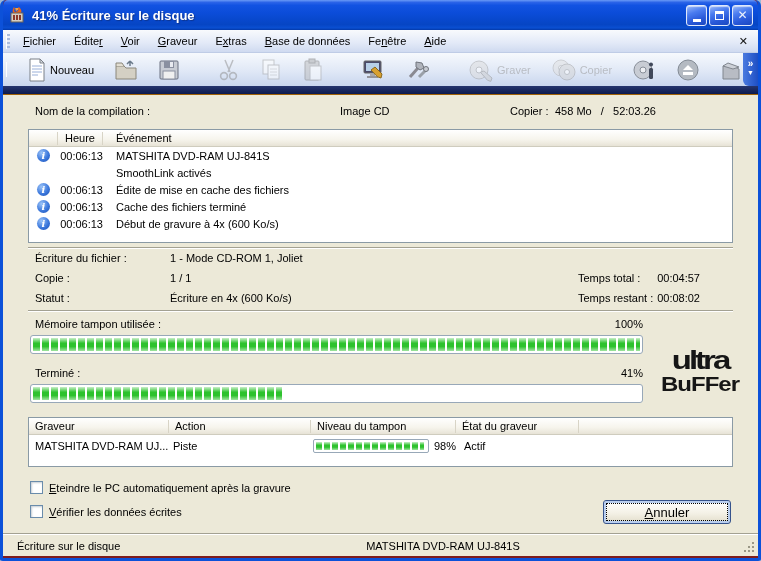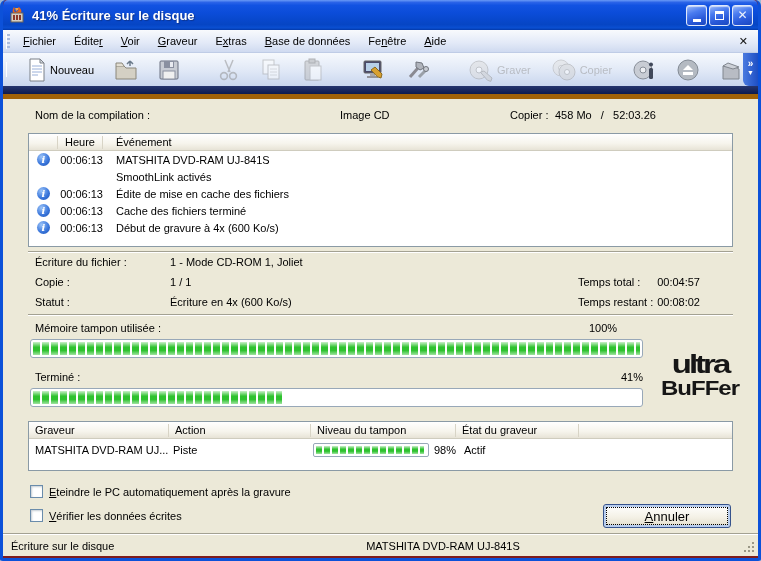--- a/index.html
+++ b/index.html
@@ -41,21 +41,21 @@
   .tbn.dis .lab { color:#8d9296; }
   .tsep { width:1px; height:24px; background:#aabcd8; box-shadow:1px 0 0 #fff; margin:0 3px; }
   .overflow { position:absolute; right:0; top:0; width:15px; height:33px;
     background:linear-gradient(90deg,#4a7ae0,#1e4fc4); border-bottom-left-radius:6px;
     color:#fff; text-align:center; line-height:1; padding-top:6px; font-weight:bold; }
   .overflow .c1 { font-size:10px; display:block; }
   .overflow .c2 { font-size:7px; display:block; }
   .darkband { height:8px; background:linear-gradient(180deg,#26356e,#0c1a4e); }
 
   
-  .client { position:relative; height:439px; border-top:5px solid #a16207; background:#ece9d8; }
+  .client { position:relative; height:439px; border-top:1px solid #a16207; background:#ece9d8; }
   .abs { position:absolute; white-space:nowrap; }
   .groove { position:absolute; left:25px; width:705px; height:2px;
     border-top:1px solid #a3a192; border-bottom:1px solid #ffffff; }
 
   
   .lv { position:absolute; background:#fff; border:1px solid #8a9aa5; }
   .lv-head { display:flex; height:17px; align-items:center;
     background:linear-gradient(180deg,#ffffff,#f6f4ec 60%,#e7e3d6);
     border-bottom:1px solid #cfccbe; }
   .lv-c { height:13px; line-height:13px; border-right:1px solid #d8d4c6; padding:0 6px; }
@@ -94,21 +94,21 @@
 
   
   .cb { position:absolute; width:13px; height:13px; background:#fff; border:1px solid #6a8cab;
     box-shadow:inset 1px 1px 2px rgba(90,110,130,.35); }
   .xpbtn { position:absolute; width:128px; height:24px; font-size:13px; color:#000;
     background:linear-gradient(180deg,#ffffff,#f4f1e6 55%,#eae6d7 80%,#ddd8c6);
     border:1px solid #36538c; border-radius:3px;
     box-shadow:inset 0 0 0 2px #b9ceee; outline:1px dotted #000; outline-offset:-4px; }
 
   
-  .statusbar { height:21px; background:#ece9d8; display:flex; align-items:center; padding:0 8px; position:relative; }
+  .statusbar { height:21px; background:#ece9d8; display:flex; align-items:center; padding:0 14px; position:relative; }
   .sb-center { position:absolute; left:340px; width:200px; text-align:center; }
   .sb-grip { position:absolute; right:4px; bottom:4px; width:2px; height:2px; background:#9a9786;
     box-shadow:-4px 0 #9a9786,-8px 0 #9a9786,0 -4px #9a9786,-4px -4px #9a9786,0 -8px #9a9786; }
   .sgroove { height:2px; border-top:1px solid #a3a192; border-bottom:1px solid #fff; }
 </style>
 </head>
 <body>
 
 <div id="win">
 
@@ -383,21 +383,21 @@
     <span class="abs" style="left:32px;top:197px">Statut :</span>
     <span class="abs" style="left:167px;top:197px">Écriture en 4x (600 Ko/s)</span>
     <span class="abs" style="left:575px;top:177px">Temps total :</span>
     <span class="abs" style="left:620px;top:177px;width:77px;text-align:right">00:04:57</span>
     <span class="abs" style="left:575px;top:197px">Temps restant :</span>
     <span class="abs" style="left:620px;top:197px;width:77px;text-align:right">00:08:02</span>
 
     <div class="groove" style="top:215px"></div>
 
     <span class="abs" style="left:32px;top:223px">Mémoire tampon utilisée :</span>
-    <span class="abs" style="left:560px;top:223px;width:80px;text-align:center">100%</span>
+    <span class="abs" style="left:560px;top:223px;width:80px;text-align:right">100%</span>
     <div class="pbar" style="left:27px;top:240px;width:613px">
       <div class="pfill" style="width: 100%;"></div>
     </div>
 
     <span class="abs" style="left:32px;top:272px">Terminé :</span>
     <span class="abs" style="left:560px;top:272px;width:80px;text-align:right">41%</span>
     <div class="pbar" style="left:27px;top:289px;width:613px">
       <div class="pfill" style="width: 41%;"></div>
     </div>
 

